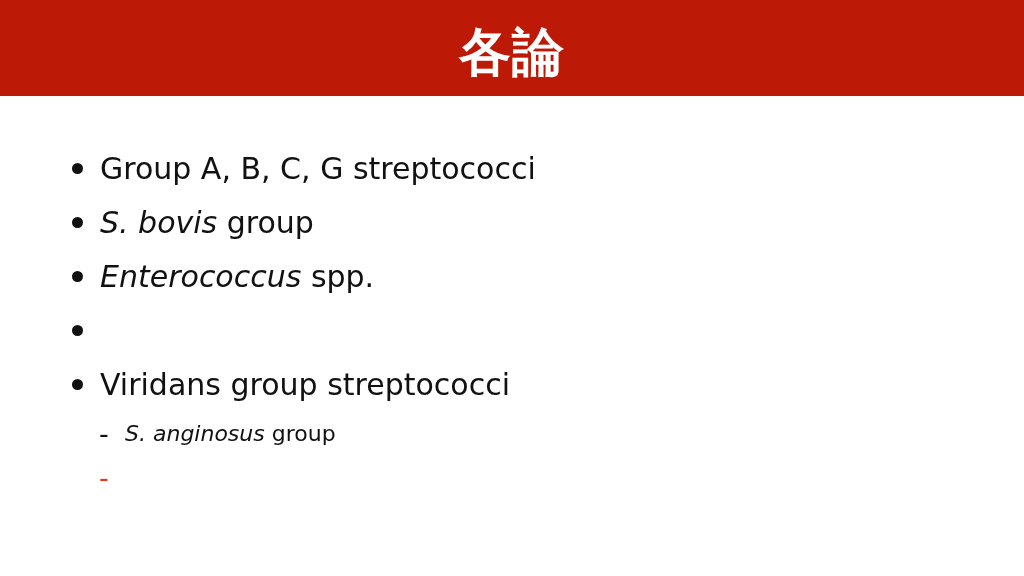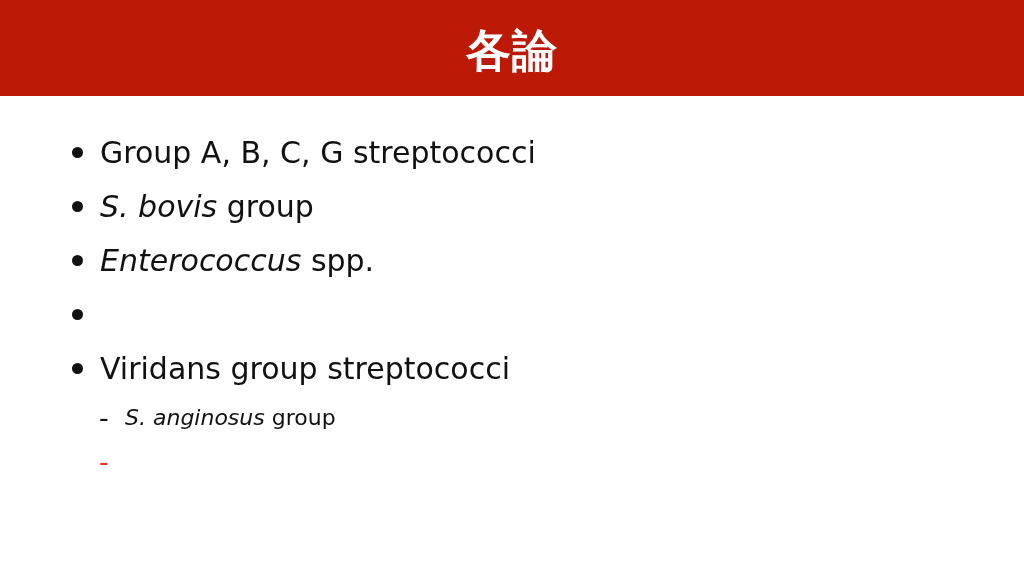--- a/index.html
+++ b/index.html
@@ -25,31 +25,31 @@
     top: 0;
     width: 1024px;
     height: 96px;
     background: #bc1a06;
     display: flex;
     align-items: center;
     justify-content: center;
   }
   .title-text {
     color: #ffffff;
-    font-family: Liberation Serif, serif;
-    font-size: 45px;
+    font-family: Liberation Sans, sans-serif;
+    font-size: 52px;
     font-weight: bold;
     line-height: 1;
     letter-spacing: 1px;
     margin-top: 7px;
   }
   .content {
     position: absolute;
     left: 0;
-    top: 80px;
+    top: 96px;
     width: 1024px;
     height: 416px;
   }
   .bullet-list {
     position: absolute;
     left: 72px;
     top: 56px;
     width: 900px;
   }
   .bullet-row {

